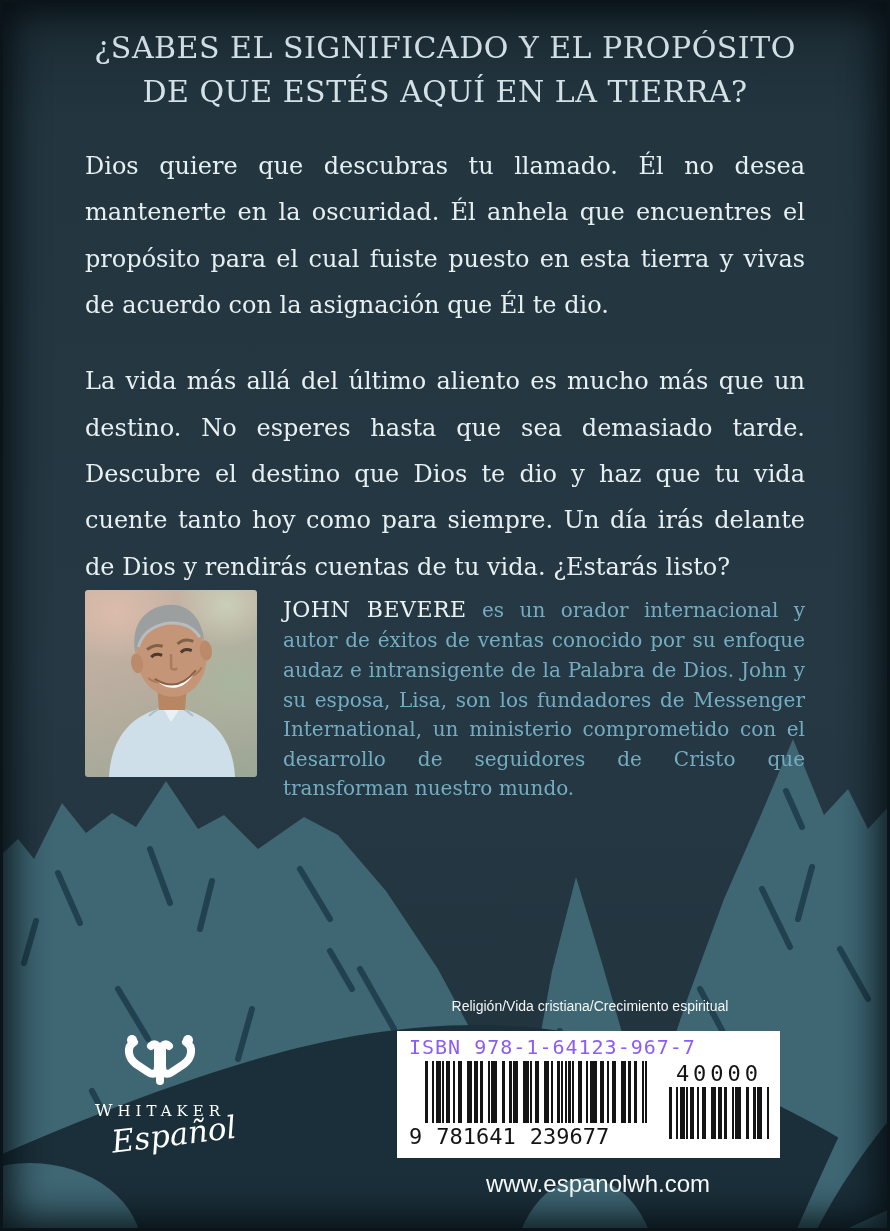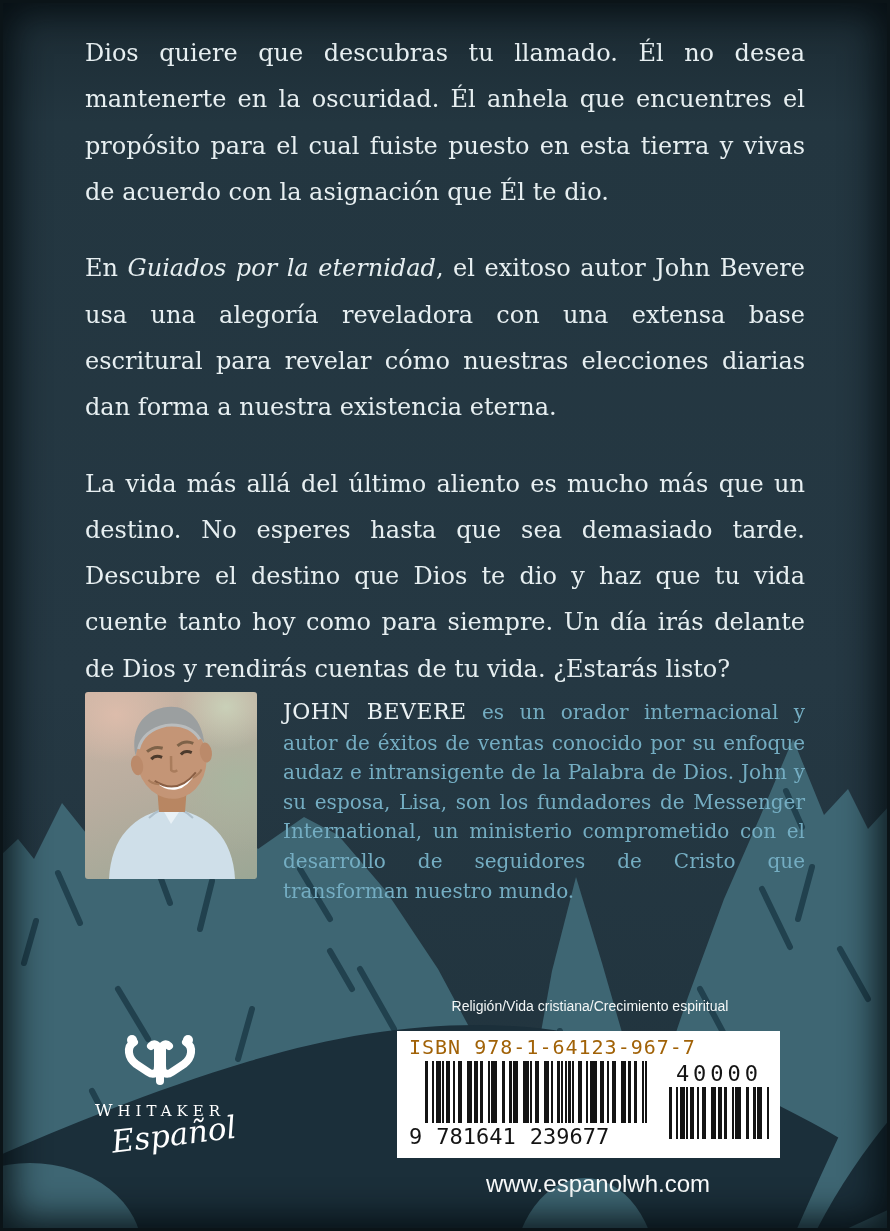--- a/index.html
+++ b/index.html
@@ -96,21 +96,21 @@
     position: absolute;
     top: 1031px; left: 397px;
     width: 383px; height: 127px;
     background: #ffffff;
     padding: 4px 10px 6px 12px;
   }
   .isbn-line {
     font-family: "DejaVu Sans Mono", monospace;
     font-size: 20px;
     letter-spacing: 1px;
-    color: #a16207;
+    color: #8b5cf6;
     white-space: nowrap;
   }
   .barcode-body { display: flex; align-items: flex-start; margin-top: 2px; }
   .barcode-main { width: 242px; }
   .bars {
     height: 62px;
     background-color: #ffffff;
     background-image:
       repeating-linear-gradient(90deg, #141414 0 2px, rgba(0,0,0,0) 2px 7px),
       repeating-linear-gradient(90deg, #141414 0 3px, rgba(0,0,0,0) 3px 11px),
@@ -213,24 +213,27 @@
     <path fill="#1b2f3a" d="M0 424 C60 398 150 360 250 330 C390 288 520 282 630 316 C730 346 812 388 890 438 L890 500 L0 500 Z"></path>
 
     <ellipse fill="#3e6673" cx="30" cy="520" rx="112" ry="88"></ellipse>
     <ellipse fill="#3e6673" cx="585" cy="545" rx="72" ry="98"></ellipse>
     <path fill="#3e6673" d="M890 300 L890 500 L796 500 C828 428 858 362 890 300 Z"></path>
     <path fill="#1b2f3a" d="M890 388 L890 478 L842 500 L816 500 C840 454 864 420 890 388 Z"></path>
   </svg>
 
   <div class="content">
 
+    <div class="headline">
+      <div class="line">¿SABES EL SIGNIFICADO Y EL PROPÓSITO</div>
+      <div class="line">DE QUE ESTÉS AQUÍ EN LA TIERRA?</div>
+    </div>
 
     <p class="para">Dios quiere que descubras tu llamado. Él no desea mantenerte en la oscuridad. Él anhela que encuentres el propósito para el cual fuiste puesto en esta tierra y vivas de acuerdo con la asignación que Él te dio.</p>
 
-    <p class="para"><span>En </span><span class="book-title">Guiados por la eternidad</span><span>, el exitoso autor John Bevere usa una alegoría reveladora con una extensa base escritural para revelar cómo nuestras elecciones diarias dan forma a nuestra existencia eterna.</span></p>
 
     <p class="para">La vida más allá del último aliento es mucho más que un destino. No esperes hasta que sea demasiado tarde. Descubre el destino que Dios te dio y haz que tu vida cuente tanto hoy como para siempre. Un día irás delante de Dios y rendirás cuentas de tu vida. ¿Estarás listo?</p>
 
     <div class="bio-row">
       <div class="photo">
         <svg viewBox="0 0 172 187" aria-hidden="true">
 
           <path d="M24 187 C26 146 48 122 86 116 C124 122 148 146 150 187 Z" fill="#cfdfe9"></path>
           <path d="M78 118 L86 132 L96 117 L90 112 L84 112 Z" fill="#e9f1f6"></path>
           <path d="M64 126 C70 120 78 116 86 116 M108 126 C102 120 94 116 86 116" stroke="#aebfca" stroke-width="2" fill="none"></path>

